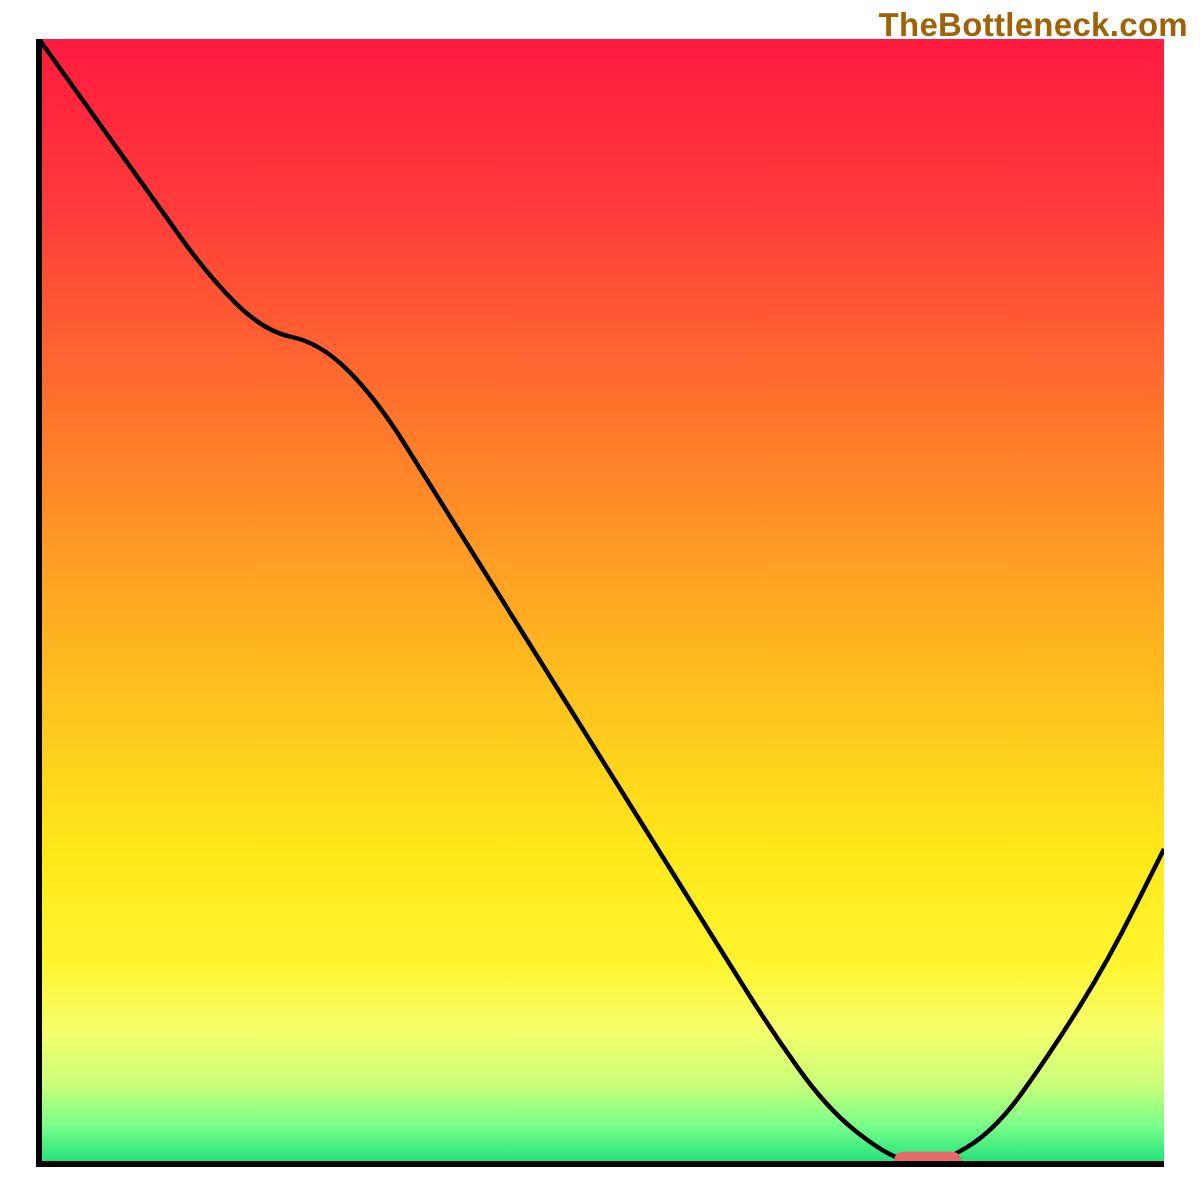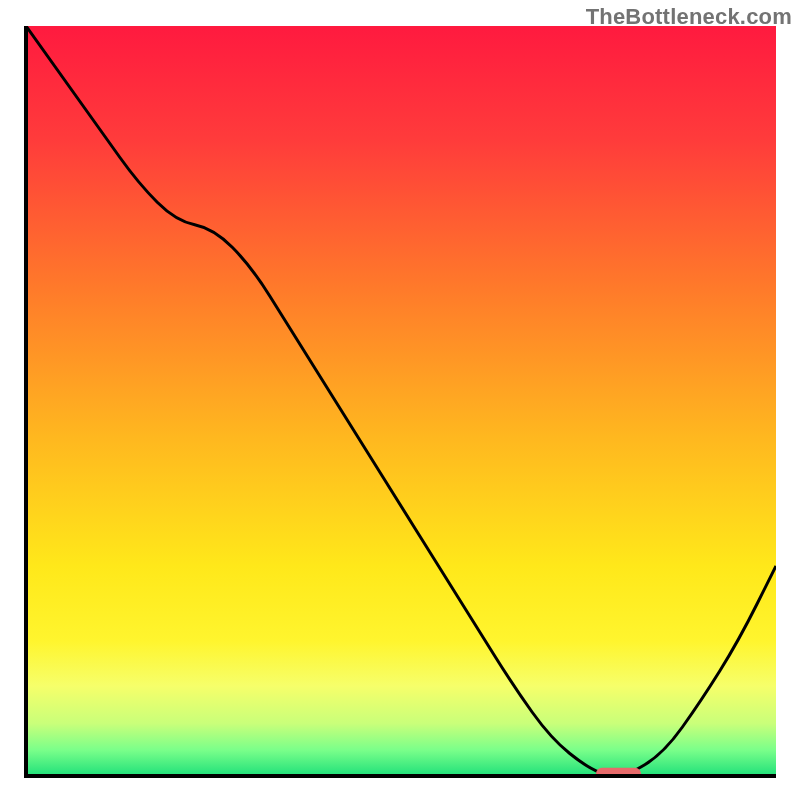--- a/index.html
+++ b/index.html
@@ -14,21 +14,21 @@
     position: relative;
     width: 800px;
     height: 800px;
   }
   .watermark {
     position: absolute;
     top: 4px;
     right: 8px;
     font-size: 22px;
     font-weight: 600;
-    color: #737373;
+    color: #a16207;
     letter-spacing: 0.2px;
     z-index: 20;
     user-select: none;
   }
   svg {
     position: absolute;
     top: 0;
     left: 0;
     width: 800px;
     height: 800px;

